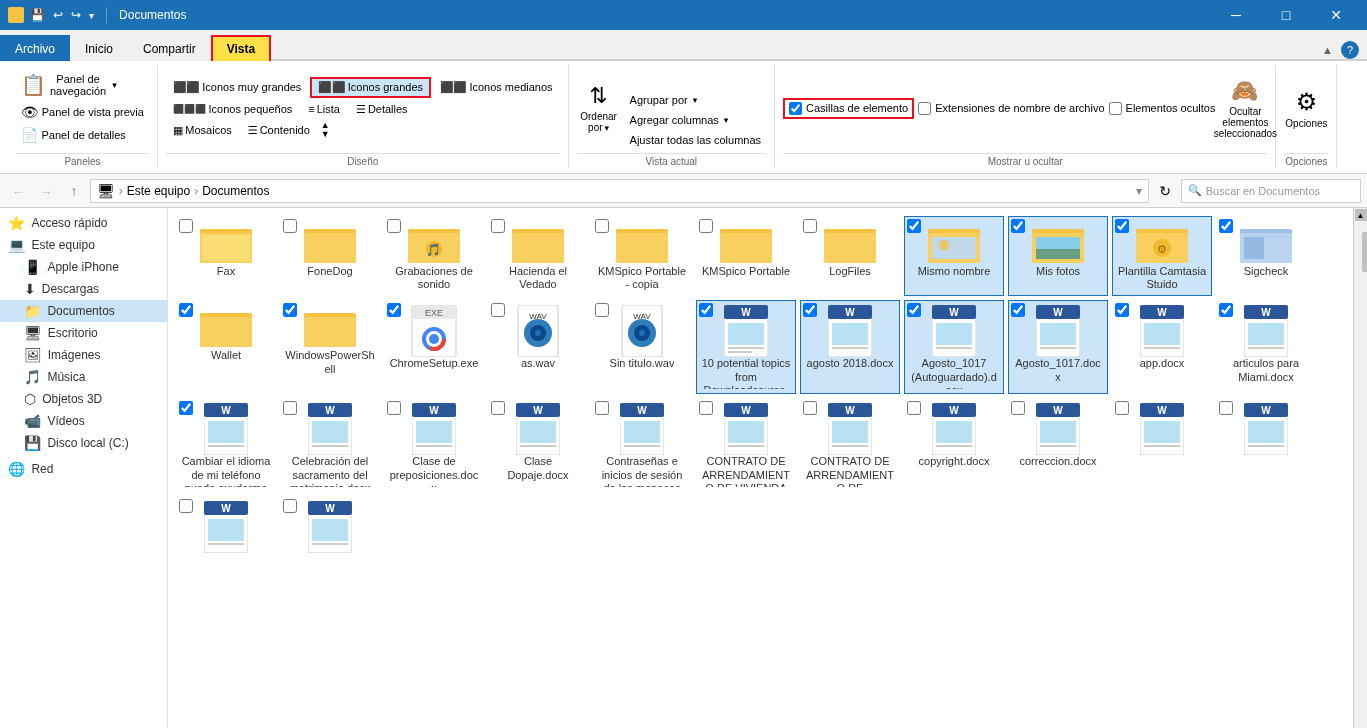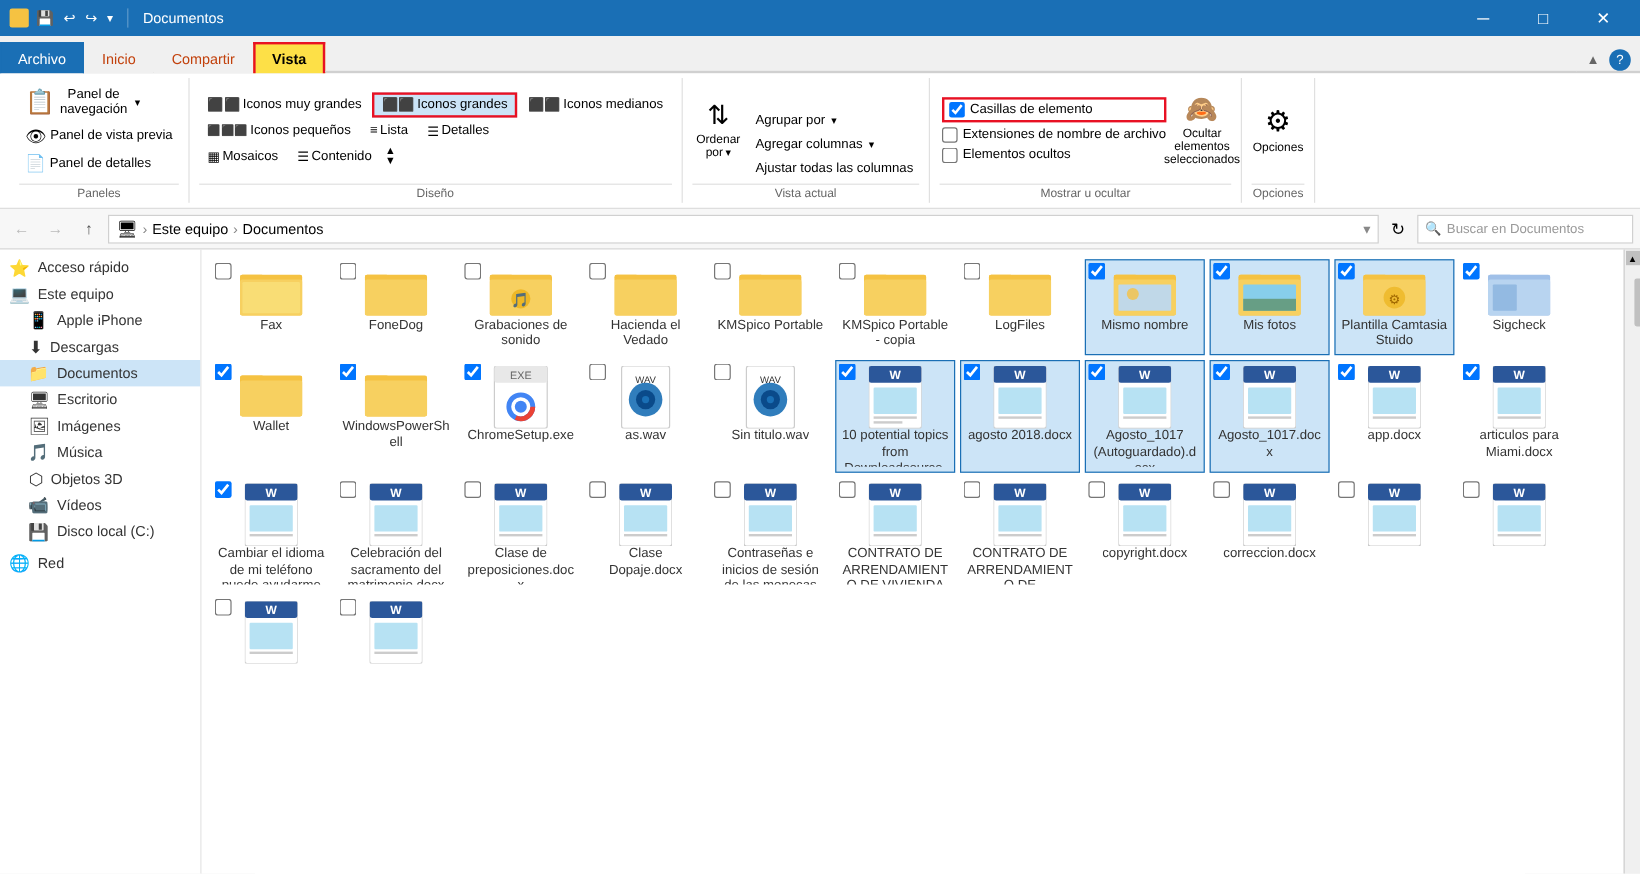--- a/index.html
+++ b/index.html
@@ -24,21 +24,21 @@
     .ribbon { background: #f7f7f7; border-bottom: 1px solid #d0d0d0; }
     .ribbon-tabs { display: flex; background: #f0f0f0; height: 30px; align-items: flex-end; }
     .ribbon-tab {
       padding: 4px 14px;
       cursor: pointer;
       font-size: 12px;
       border: 1px solid transparent;
       border-bottom: none;
       margin-bottom: -1px;
       background: #f0f0f0;
-      color: #c2410c;
+      color: #000000;
       height: 26px;
       display: flex; align-items: center;
     }
     .ribbon-tab.archivo {
       background: #1a6fb5;
       color: white;
       border-color: #1a6fb5;
     }
     .ribbon-tab.vista-active {
       background: #fde047;
@@ -324,21 +324,21 @@
           <div class="ribbon-btn-small">
             <span>Ajustar todas las columnas</span>
           </div>
         </div>
       </div>
       <div class="ribbon-group-label">Vista actual</div>
     </div>
 
     <div class="ribbon-group" style="min-width:260px;">
       <div class="ribbon-group-content" style="flex-direction:row;align-items:center;gap:8px;">
-        <div style="display:flex;flex-direction:column;gap:4px;">
+        <div style="display:flex;gap:4px;">
           <div class="ribbon-checkbox checkbox-highlighted">
             <label class="ribbon-checkbox">
               <input type="checkbox" checked="" style="">
               <span>Casillas de elemento</span>
             </label>
           </div>
           <label class="ribbon-checkbox">
             <input type="checkbox" style="">
             <span>Extensiones de nombre de archivo</span>
           </label>
@@ -487,31 +487,31 @@
         <span class="file-name">Hacienda el Vedado</span>
       </div>
 
       <div class="file-item">
         <input type="checkbox" class="file-checkbox" style="">
         <svg class="folder-svg" viewBox="0 0 52 44">
           <rect x="0" y="8" width="52" height="34" rx="2" fill="#f5c242"></rect>
           <rect x="0" y="8" width="20" height="6" rx="2" fill="#f5c242"></rect>
           <rect x="0" y="12" width="52" height="30" rx="2" fill="#f7d060"></rect>
         </svg>
+        <span class="file-name">KMSpico Portable - copia</span>
+      </div>
+
+      <div class="file-item">
+        <input type="checkbox" class="file-checkbox" style="">
+        <svg class="folder-svg" viewBox="0 0 52 44">
+          <rect x="0" y="8" width="52" height="34" rx="2" fill="#f5c242"></rect>
+          <rect x="0" y="8" width="20" height="6" rx="2" fill="#f5c242"></rect>
+          <rect x="0" y="12" width="52" height="30" rx="2" fill="#f7d060"></rect>
+        </svg>
         <span class="file-name">KMSpico Portable</span>
-      </div>
-
-      <div class="file-item">
-        <input type="checkbox" class="file-checkbox" style="">
-        <svg class="folder-svg" viewBox="0 0 52 44">
-          <rect x="0" y="8" width="52" height="34" rx="2" fill="#f5c242"></rect>
-          <rect x="0" y="8" width="20" height="6" rx="2" fill="#f5c242"></rect>
-          <rect x="0" y="12" width="52" height="30" rx="2" fill="#f7d060"></rect>
-        </svg>
-        <span class="file-name">KMSpico Portable - copia</span>
       </div>
 
       <div class="file-item">
         <input type="checkbox" class="file-checkbox" style="">
         <svg class="folder-svg" viewBox="0 0 52 44">
           <rect x="0" y="8" width="52" height="34" rx="2" fill="#f5c242"></rect>
           <rect x="0" y="8" width="20" height="6" rx="2" fill="#f5c242"></rect>
           <rect x="0" y="12" width="52" height="30" rx="2" fill="#f7d060"></rect>
         </svg>
         <span class="file-name">LogFiles</span>

